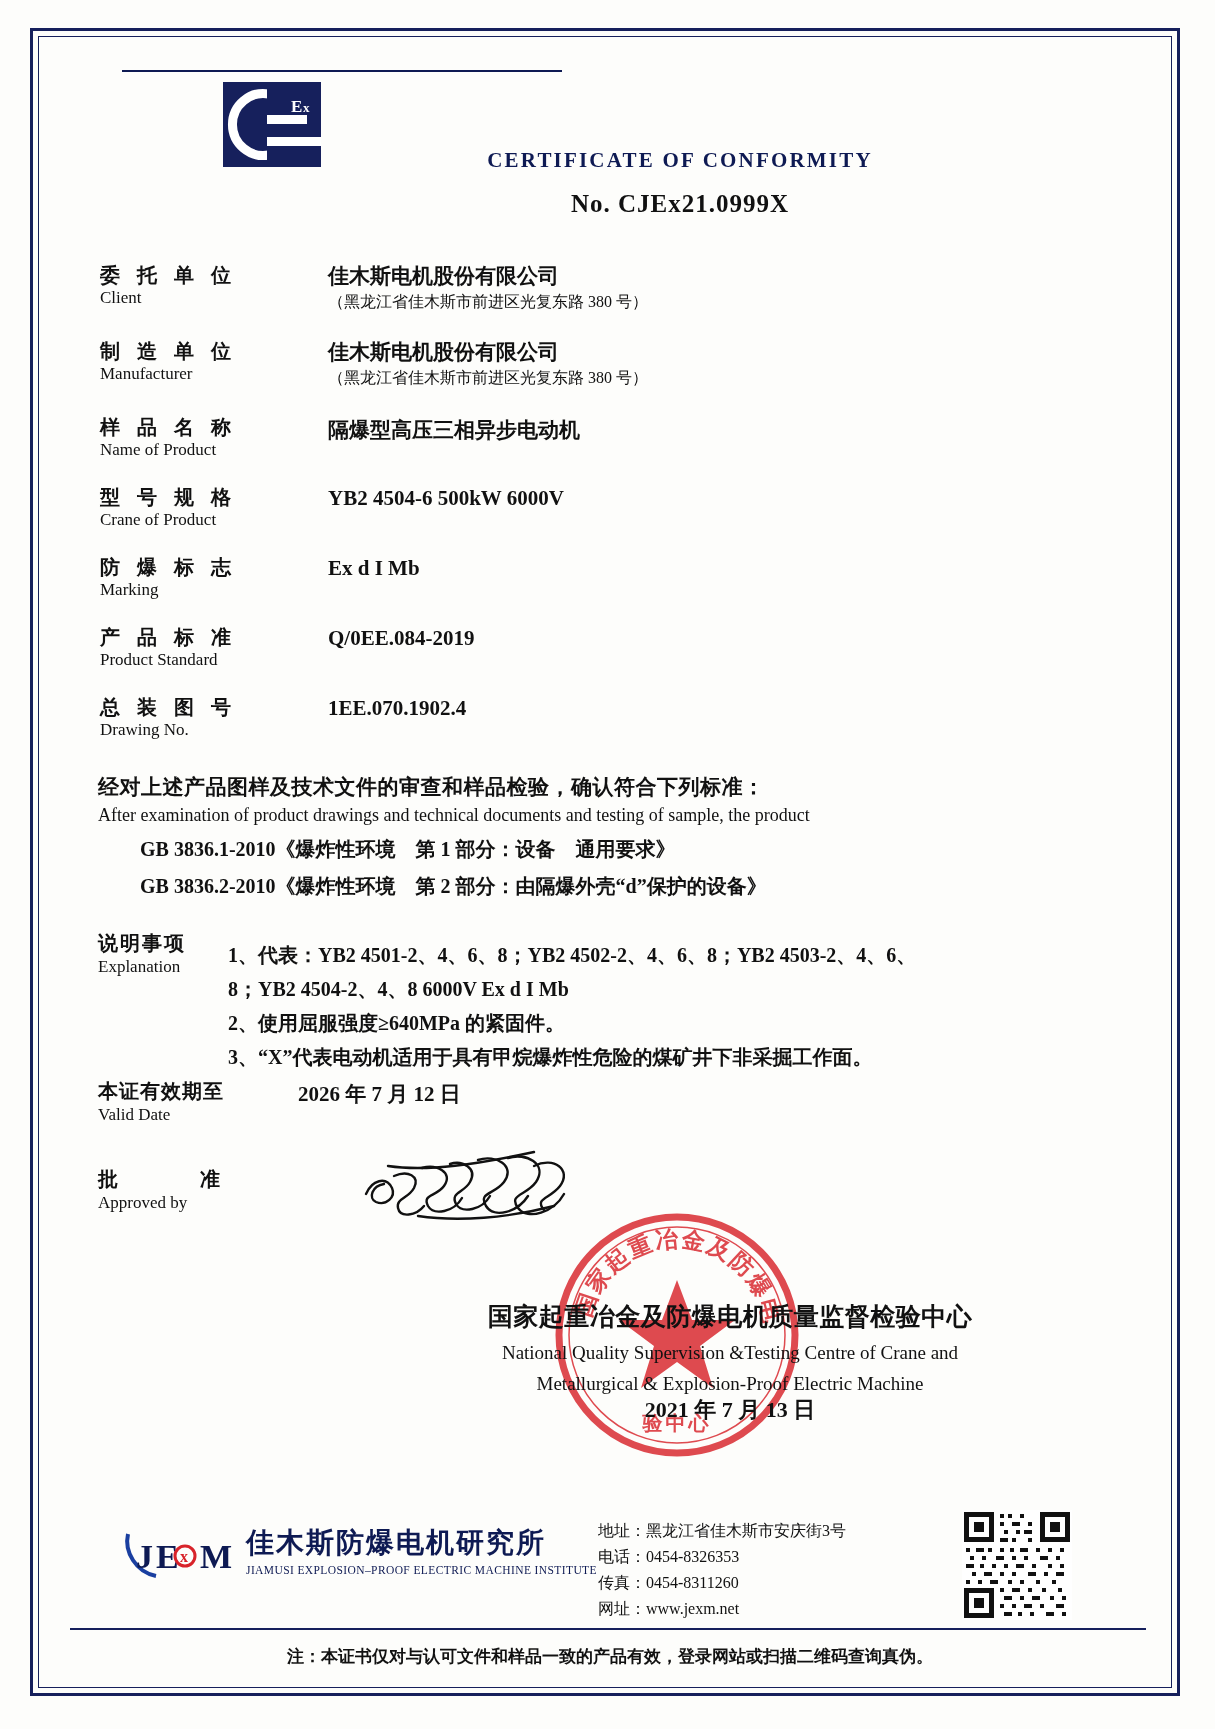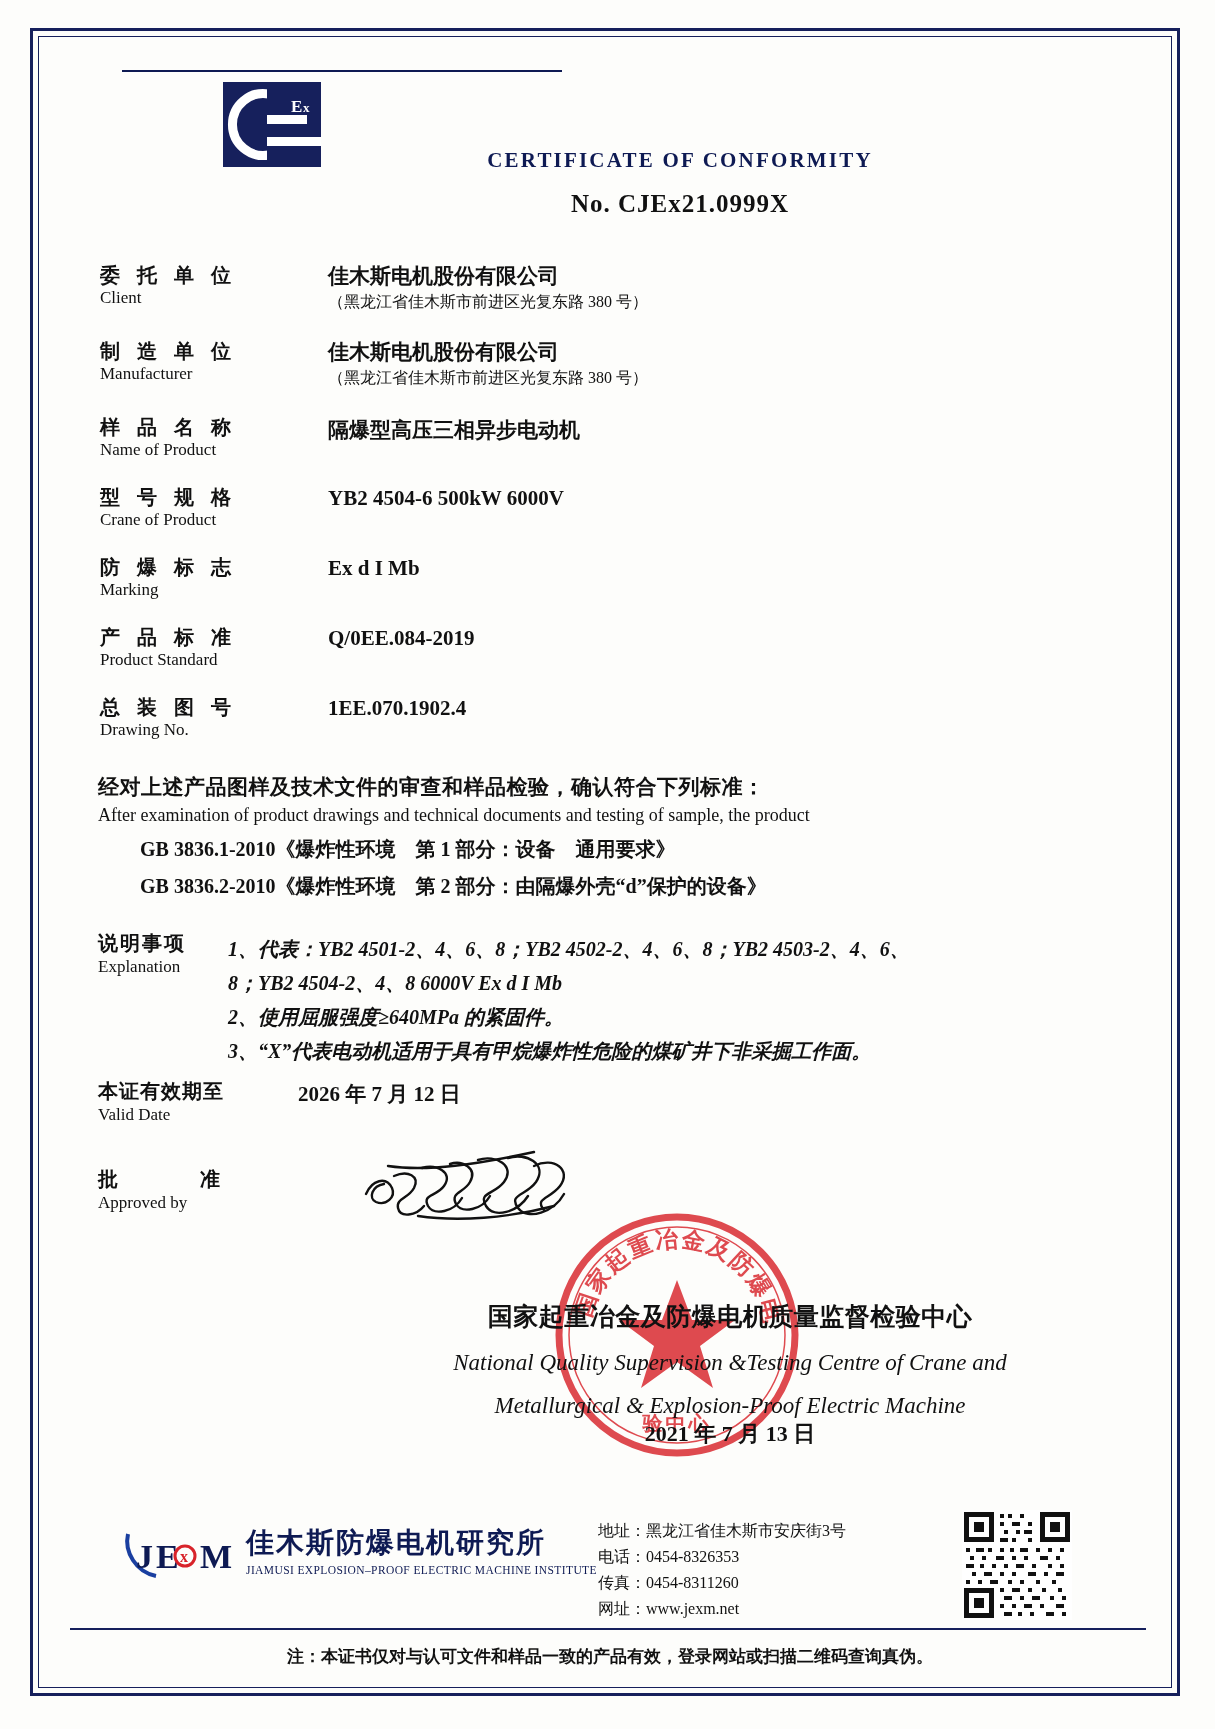--- a/index.html
+++ b/index.html
@@ -168,23 +168,22 @@
     font-weight: bold;
     letter-spacing: 2px;
   }
   .ex-label-en {
     position: absolute;
     left: 0; top: 27px;
     font-size: 17px;
   }
   .ex-items {
     position: absolute;
-    left: 130px; top: 4px;
+    left: 130px; top: 10px;
     width: 880px;
-    font-style: italic;
   }
   .ex-item {
     font-size: 20px;
     font-weight: bold;
     line-height: 30px;
     margin-bottom: 4px;
   }
 
   
   .valid {
@@ -240,23 +239,22 @@
     width: 620px;
     text-align: center;
     color: #111;
   }
   .iss-cn {
     font-size: 25px;
     font-weight: bold;
     letter-spacing: 0.5px;
   }
   .iss-en1, .iss-en2 {
-    font-size: 23px;
-    margin-top: 17px;
-    font-style: italic;
+    font-size: 19px;
+    margin-top: 9px;
   }
   .iss-date {
     font-size: 22px;
     font-weight: bold;
   }
 
   
   .footer-inst {
     position: absolute;
     left: 122px; top: 1520px;

